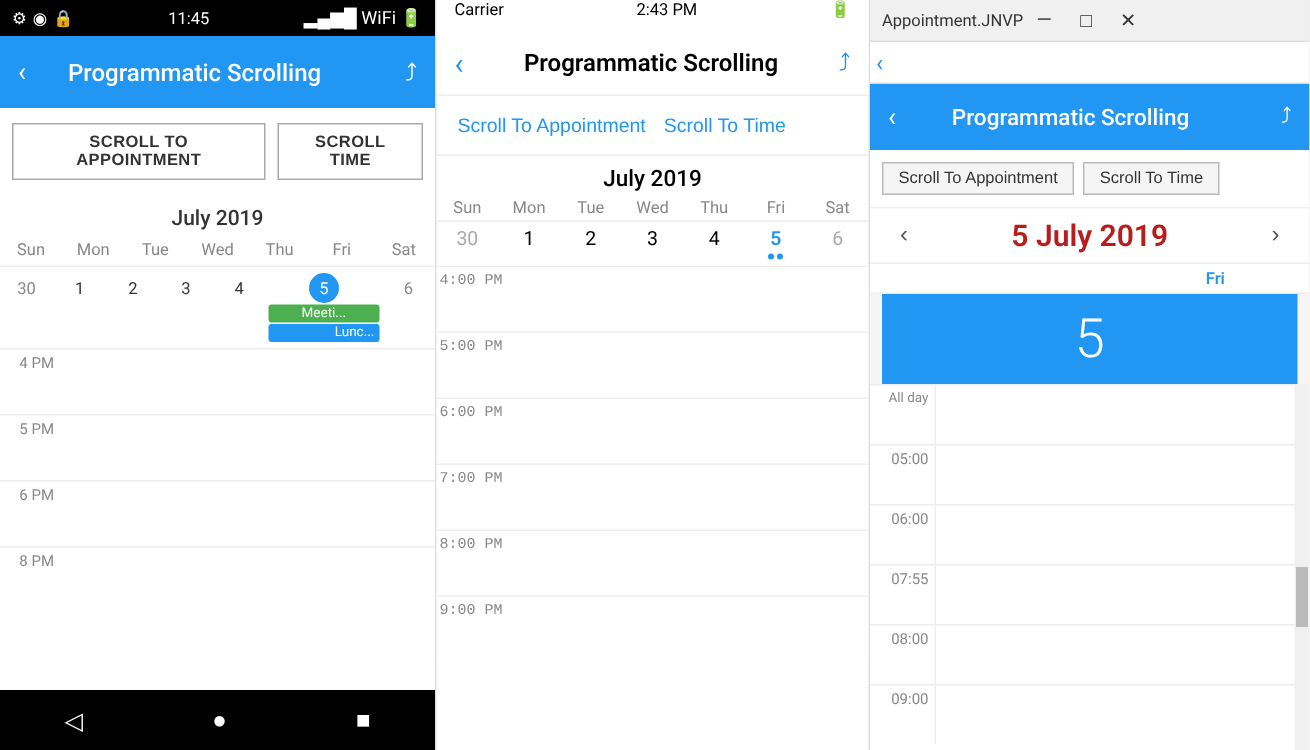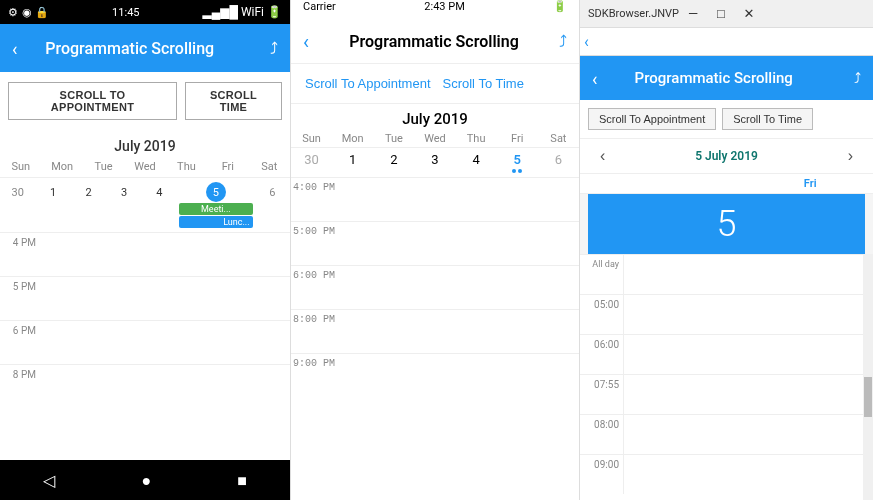--- a/index.html
+++ b/index.html
@@ -347,23 +347,23 @@
     }
     .win-calendar-header {
       background: #fff;
       display: flex;
       align-items: center;
       justify-content: space-between;
       padding: 6px 12px;
       border-bottom: 1px solid #eee;
     }
     .win-month-title {
-      font-size: 12px;
+      font-size: 20px;
       font-weight: 600;
-      color: #0f766e;
+      color: #b91c1c;
       flex: 1;
       text-align: center;
     }
     .win-nav-btn {
       background: none;
       border: none;
       color: #555;
       font-size: 16px;
       cursor: pointer;
       padding: 2px 8px;
@@ -577,33 +577,36 @@
       <div class="ios-time-row">
         <div class="ios-time-label">4:00 PM</div>
       </div>
       <div class="ios-time-row">
         <div class="ios-time-label">5:00 PM</div>
       </div>
       <div class="ios-time-row">
         <div class="ios-time-label">6:00 PM</div>
       </div>
       <div class="ios-time-row">
+        <div class="ios-time-label">7:00 PM</div>
+      </div>
+      <div class="ios-time-row">
         <div class="ios-time-label">8:00 PM</div>
       </div>
       <div class="ios-time-row">
         <div class="ios-time-label">9:00 PM</div>
       </div>
     </div>
   </div>
 </div>
 
 <div class="panel3">
 
   <div class="win-title-bar">
-    <span>SDKBrowser.JNVP</span>
+    <span>Appointment.JNVP</span>
     <div class="win-controls">
       <div class="win-control">—</div>
       <div class="win-control">□</div>
       <div class="win-control close">✕</div>
     </div>
   </div>
 
   <div class="win-address-bar">
     <span style="color:#2196F3;font-size:16px;">‹</span>
   </div>

